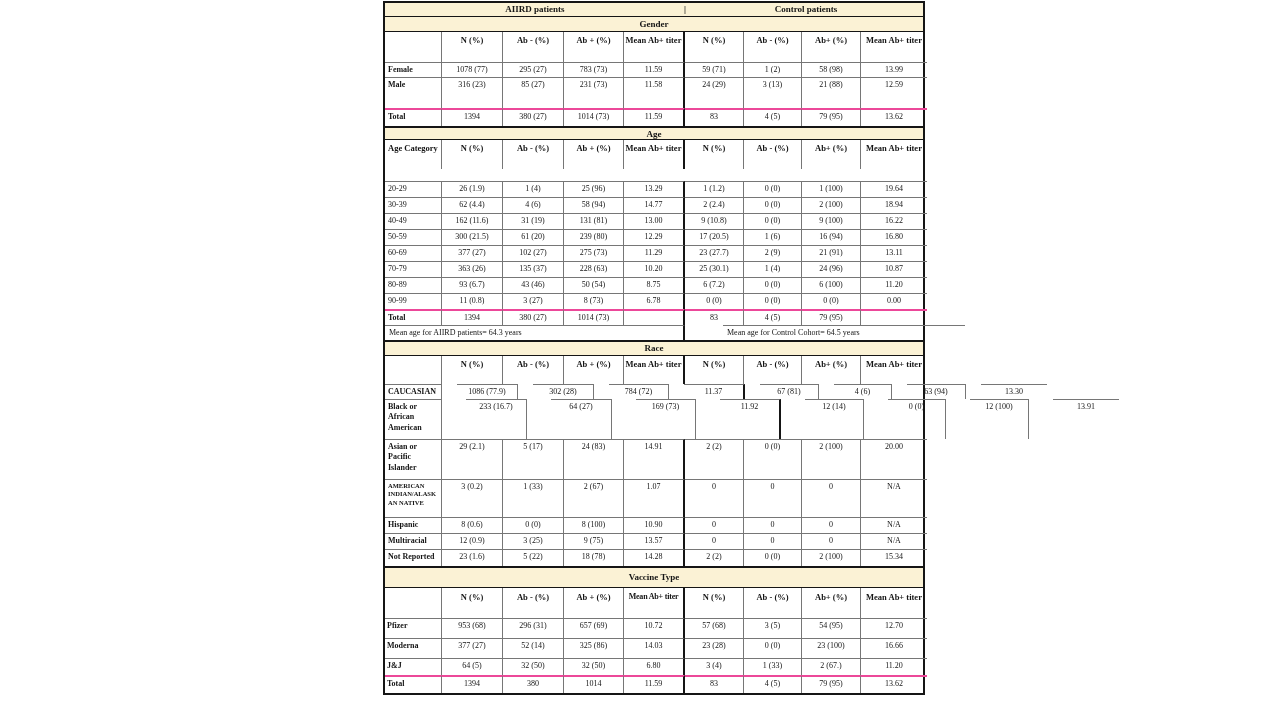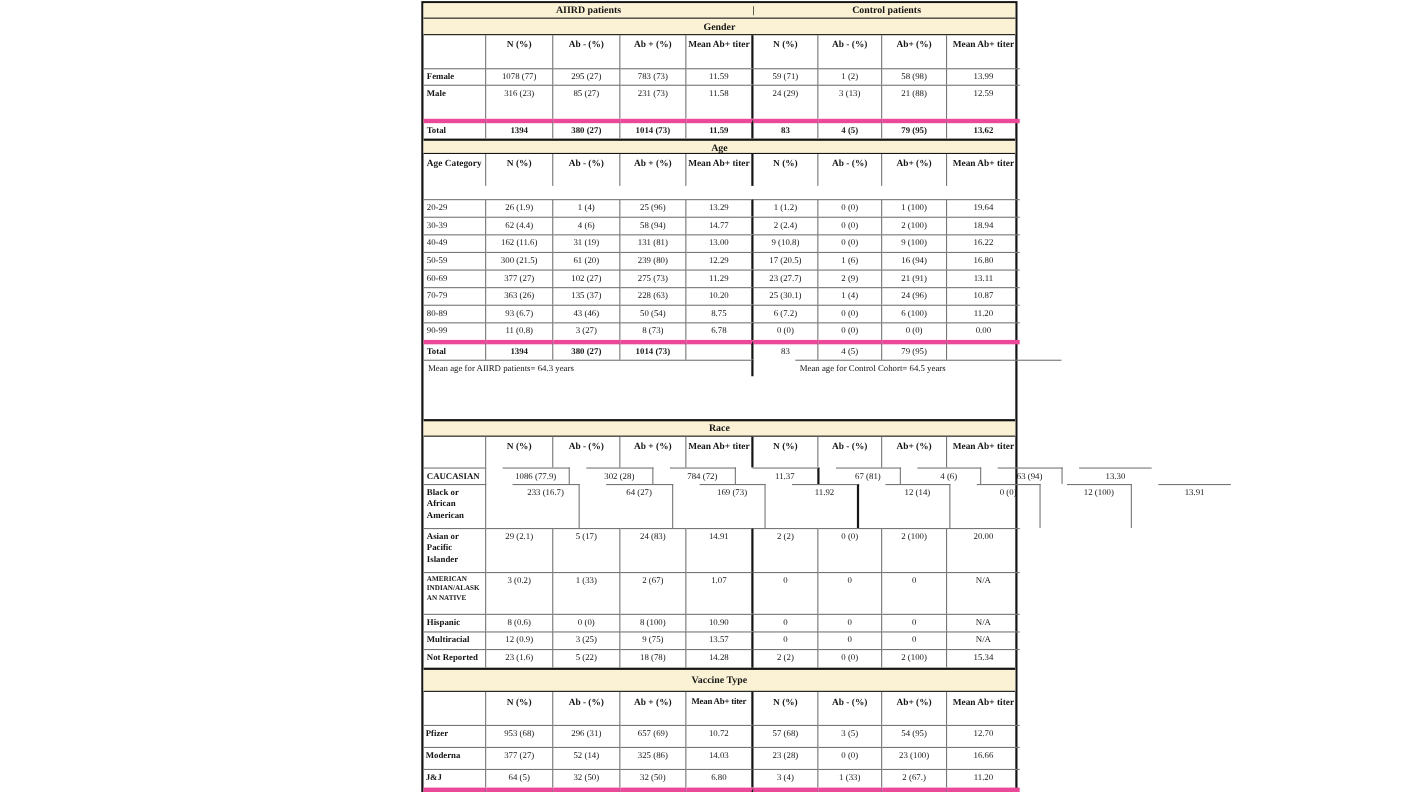--- a/index.html
+++ b/index.html
@@ -33,25 +33,25 @@
 
   
   .grid-row { display: grid; grid-template-columns: 57px 61px 61px 60px 61px 59px 58px 59px 66px; }
   .grid-row .c {
     border-right: 1px solid #767676; border-top: 1px solid #767676;
     font-size: 8px; line-height: 1.32; text-align: center; padding: 2px 1px 1px 1px;
   }
   .grid-row .c:last-child { border-right: none; }
   .grid-row .c.divcol { border-right: 2px solid #151515; }
   .grid-row.hdr .c { border-top: none; font-weight: bold; font-size: 8.5px; padding-top: 3px; }
-  .grid-row.thick .c { border-top: 4px solid #ec4899; }
+  .grid-row.thick .c { border-top: 2px solid #ec4899; }
   .grid-row .c.lab { text-align: left; font-weight: bold; padding-left: 3px; word-wrap: break-word; }
   .grid-row .c.lab.reg { font-weight: normal; }
   .grid-row .c.lab.small { font-size: 6.5px; line-height: 1.35; }
-  .grid-row .c.b { font-weight: bold; }
+  .grid-row .c.b { font-weight: normal; }
 
   
   .foot-row { display: grid; grid-template-columns: 300px 242px; }
   .foot-row .fc {
     border-top: 1px solid #767676; font-size: 8px; text-align: left;
     padding: 2px 2px 1px 4px;
   }
   .foot-row .fc:first-child { border-right: 2px solid #151515; }
 
   
@@ -227,21 +227,21 @@
           <div class="c">4 (5)</div>
           <div class="c">79 (95)</div>
           <div class="c"></div>
         </div>
         <div class="foot-row" style="min-height: 15px; gap: 38px;">
           <div class="fc">Mean age for AIIRD patients= 64.3 years</div>
           <div class="fc">Mean age for Control Cohort= 64.5 years</div>
         </div>
       </div>
       <div class="section" id="sec-race">
-        <div class="band" style="min-height: 16px; margin-top: 39px;">Race</div>
+        <div class="band" style="min-height: 16px;">Race</div>
         <div class="grid-row hdr" style="min-height: 28px;">
           <div class="c lab"></div>
           <div class="c">N (%)</div>
           <div class="c">Ab - (%)</div>
           <div class="c">Ab + (%)</div>
           <div class="c divcol">Mean Ab+ titer</div>
           <div class="c">N (%)</div>
           <div class="c">Ab - (%)</div>
           <div class="c">Ab+ (%)</div>
           <div class="c">Mean Ab+ titer</div>

